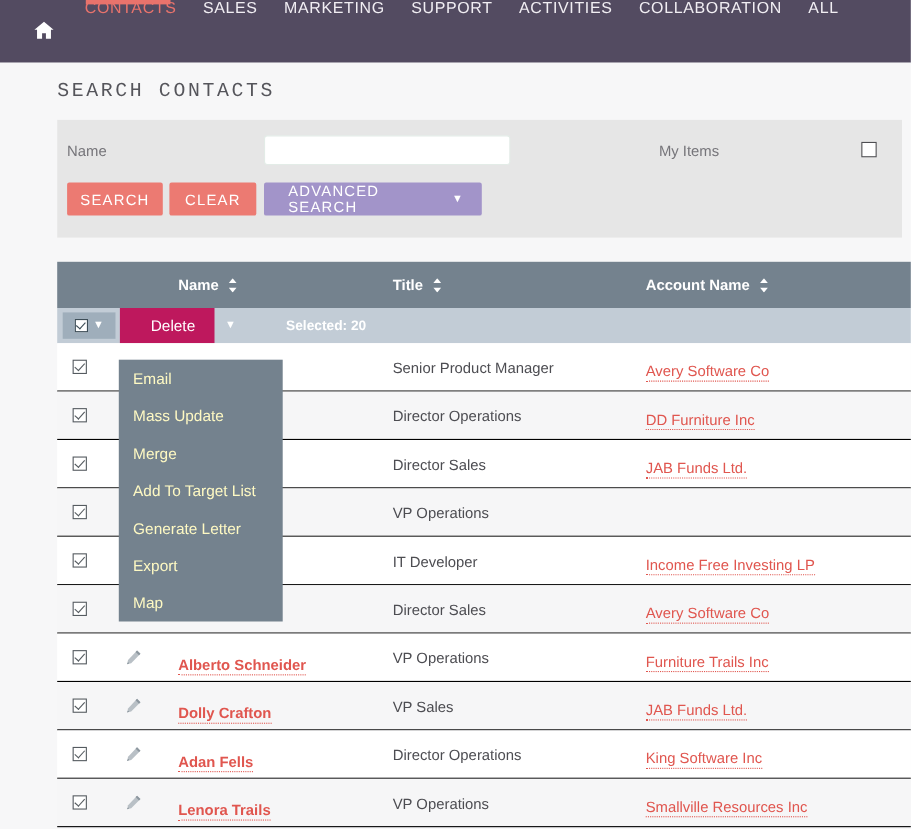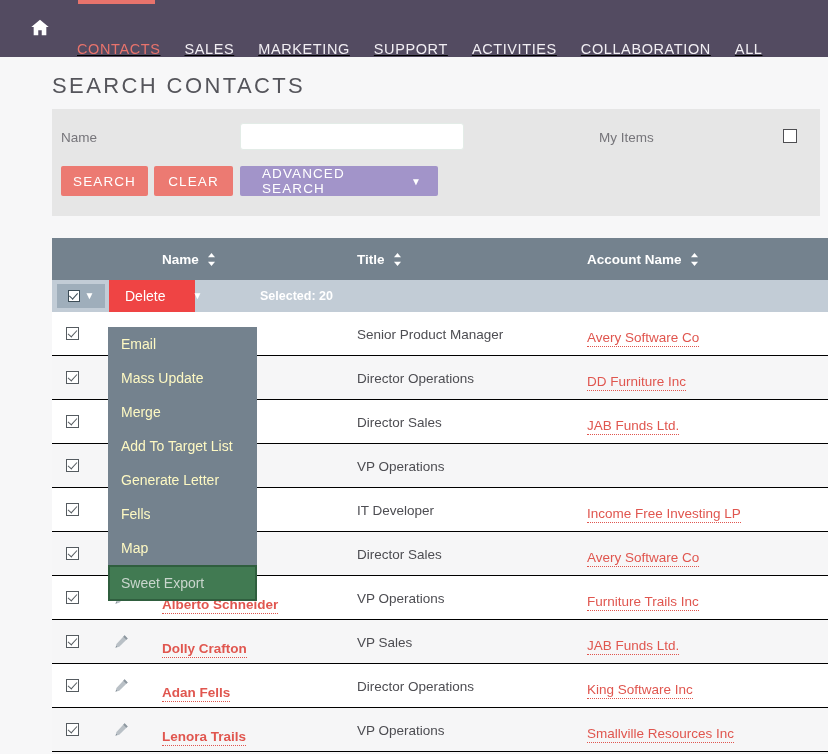--- a/index.html
+++ b/index.html
@@ -22,21 +22,21 @@
     width: 77px; height: 4px;
     background: #e8736c;
   }
   #home-icon {
     position: absolute; left: 29px; top: 17px;
     width: 22px; height: 22px;
   }
   #navlist {
     position: absolute; left: 77px; top: 0;
     height: 57px;
-    display: flex; align-items: flex-end; text-decoration: underline;
+    display: flex; align-items: flex-start;
   }
   .navitem {
     color: #f1eef3;
     font-size: 14.5px;
     letter-spacing: 0.6px;
     margin-right: 24px;
     white-space: nowrap;
     cursor: pointer;
   }
   .navitem.active { color: #e8736c; }
@@ -53,24 +53,25 @@
 
   
   #page {
     position: absolute; left: 0; top: 57px;
     width: 828px; height: 697px;
     background: #f7f7f8;
   }
 
   #page-title {
     position: absolute; left: 52px; top: 16px;
-    font-size: 22px; color: #55555b;
+    font-size: 18px; color: #55555b;
     letter-spacing: 2.4px;
     font-weight: 400;
     white-space: nowrap;
+    font-family: Liberation Mono, monospace;
   }
 
   
   #search-panel {
     position: absolute; left: 52px; top: 52px;
     width: 768px; height: 107px;
     background: #e6e6e6;
   }
   #label-name {
     position: absolute; left: 9px; top: 21px;
@@ -174,23 +175,23 @@
     width: 4px; height: 7px;
     border: solid #3d4d57;
     border-width: 0 1.6px 1.6px 0;
     transform: rotate(42deg);
   }
   #selectall-box .cr { color: #fff; font-size: 10px; line-height: 1; }
 
   #delete-btn {
     position: absolute; left: 57px; top: 0;
     width: 86px; height: 32px;
-    background: #ef4444;
-    display: flex; align-items: center;
-    padding-left: 16px;
+    background: #be185d;
+    display: flex; align-items: center;
+    padding-left: 28px;
     gap: 27px;
     cursor: pointer;
   }
   #delete-btn .lbl { color: #fff; font-size: 14px; }
   #delete-btn .cr { color: #fff; font-size: 10px; line-height: 1; }
 
   #selected-count {
     position: absolute; left: 196px; top: 0; height: 32px;
     display: flex; align-items: center;
     color: #ffffff; font-size: 12.5px; font-weight: bold; margin-left: 12px;
@@ -443,18 +444,17 @@
         </div>
       </div>
   </div>
 
   <div id="dropdown-menu">
       <div class="menu-item">Email</div>
       <div class="menu-item">Mass Update</div>
       <div class="menu-item">Merge</div>
       <div class="menu-item">Add To Target List</div>
       <div class="menu-item">Generate Letter</div>
-      <div class="menu-item">Fells</div>
+      <div class="menu-item">Export</div>
       <div class="menu-item">Map</div>
-      <div class="menu-item highlight">Sweet Export</div>
     </div>
 
 </div>
 
 </body></html>

